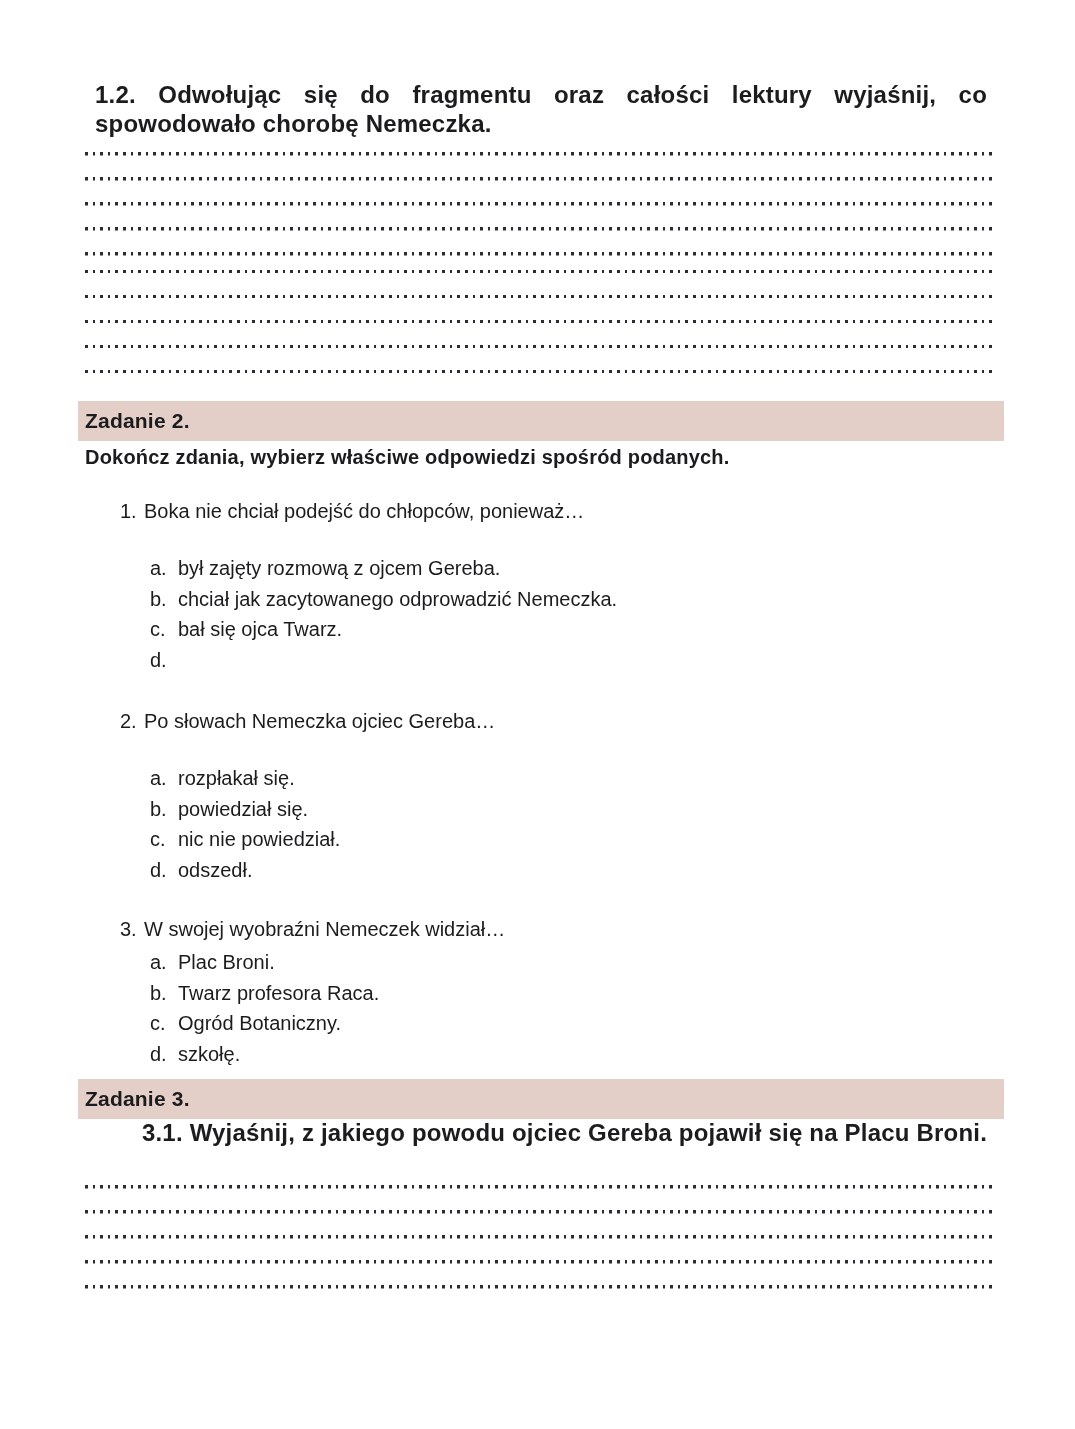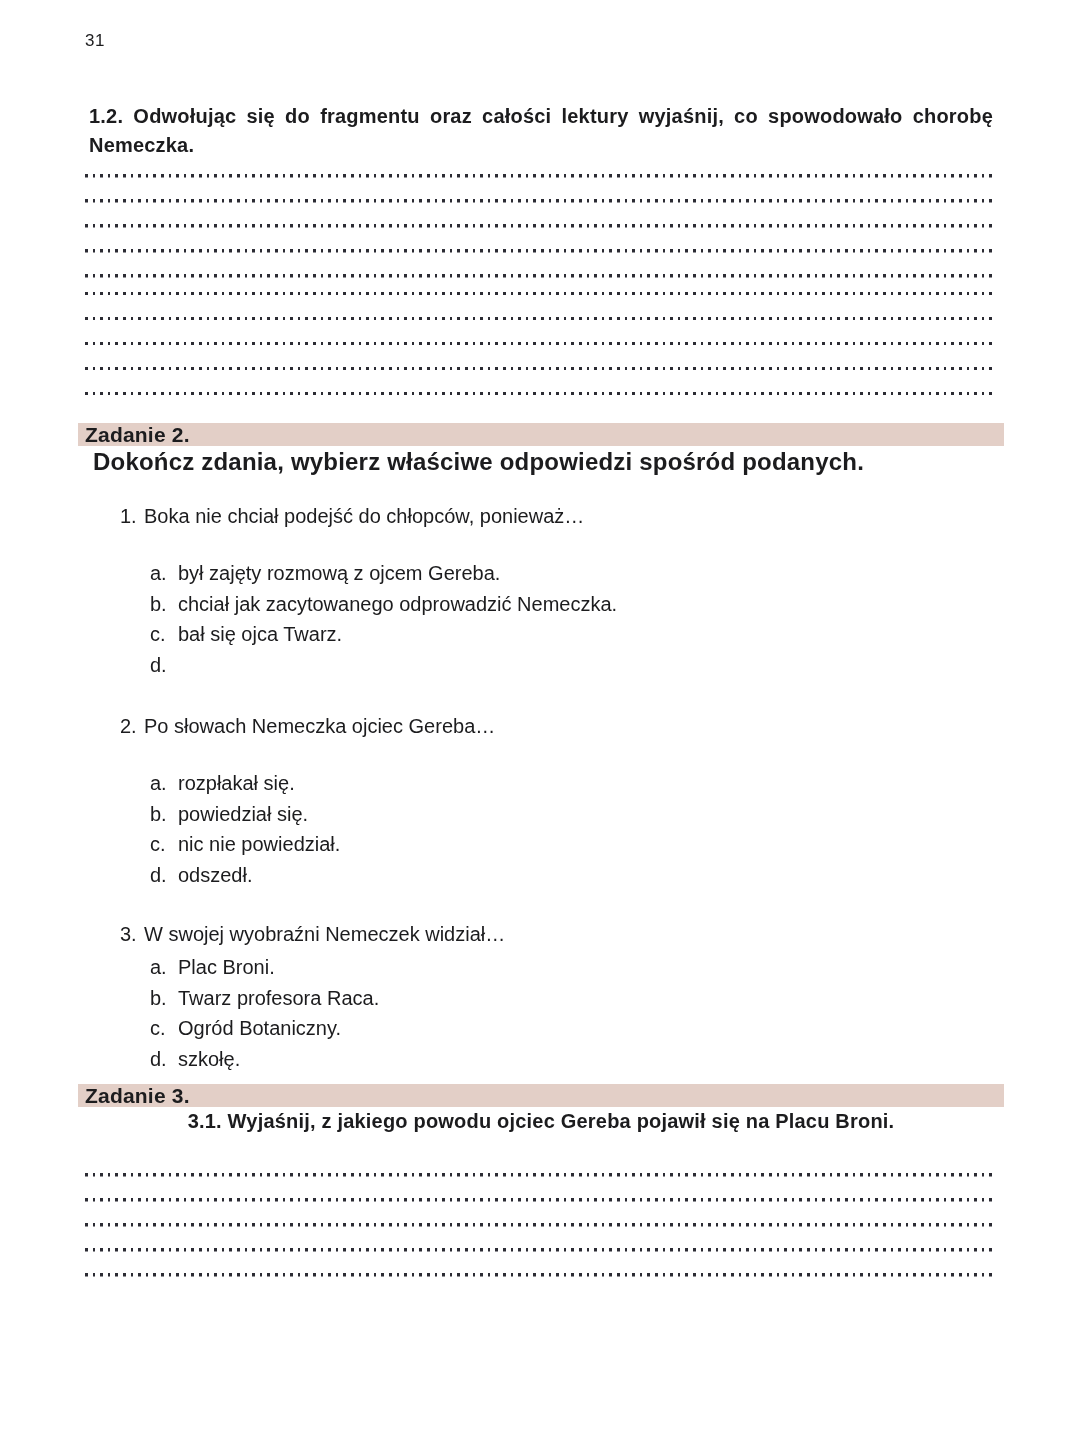--- a/index.html
+++ b/index.html
@@ -20,25 +20,25 @@
     width: 1075px;
     height: 1429px;
     padding: 30px 78px 0 85px;
   }
   .pageno {
     font-size: 17px;
     line-height: 22px;
     letter-spacing: 0.5px;
   }
   .qpara {
-    font-size: 20px;
+    font-size: 24px;
     font-weight: bold;
     line-height: 29px;
     text-align: justify;
-    margin: 4px;
+    margin: 10px;
     letter-spacing: 0.2px;
   }
   .q12 { margin-top: 50px; }
   .q13 { margin-top: 26px; }
   .quote-italic {
     font-weight: normal;
     font-style: italic;
     letter-spacing: 0.5px;
   }
   .dots-group { margin-top: 14px; }
@@ -53,36 +53,36 @@
     );
     background-repeat: no-repeat;
     background-size: 100% 3.5px;
   }
   .dots-group .dotline:last-child { margin-bottom: 0; }
 
   .task-bar {
     box-sizing: border-box;
     margin-left: -7px;
     width: calc(100% + 14px);
-    height: 23px;
+    height: 40px;
     display: flex;
     align-items: center;
     padding-left: 7px;
   }
   .task-bar-title {
     font-size: 21px;
     font-weight: bold;
     letter-spacing: 0.2px;
   }
   .task2-bar { margin-top: 28px; }
   .instruction {
-    font-size: 24px;
+    font-size: 20px;
     font-weight: bold;
     line-height: 28px;
-    margin: 2px 0 0 8px;
+    margin: 2px 0 0 0;
     letter-spacing: 0.2px;
   }
   .qitem-head {
     display: flex;
     margin-left: 35px;
     font-size: 20px;
     line-height: 28px;
   }
   .qitem-num { width: 24px; flex: 0 0 24px; }
   .qitem-1 { margin-top: 26px; }
@@ -92,32 +92,31 @@
   .opts-tight { margin-top: 4px; }
   .opt {
     display: flex;
     margin-left: 65px;
     font-size: 20px;
     line-height: 30.5px;
   }
   .opt-letter { width: 28px; flex: 0 0 28px; }
   .task3-bar { margin-top: 10px; text-align: right; }
   .q31 {
-    text-align: center;
+    text-align: right;
     margin-top: 0;
     line-height: 28px;
   }
   .dots-group-3 { margin-top: 38px; }
 </style>
 </head>
 <body>
 
 <div class="page">
 
-  <div class="pageno">31</div>
 
   <p class="qpara q12">1.2. Odwołując się do fragmentu oraz całości lektury wyjaśnij, co spowodowało chorobę Nemeczka.</p>
 
   <div class="dots-group">
     <div class="dotline"></div>
     <div class="dotline"></div>
     <div class="dotline"></div>
     <div class="dotline"></div>
     <div class="dotline"></div>
   </div>

